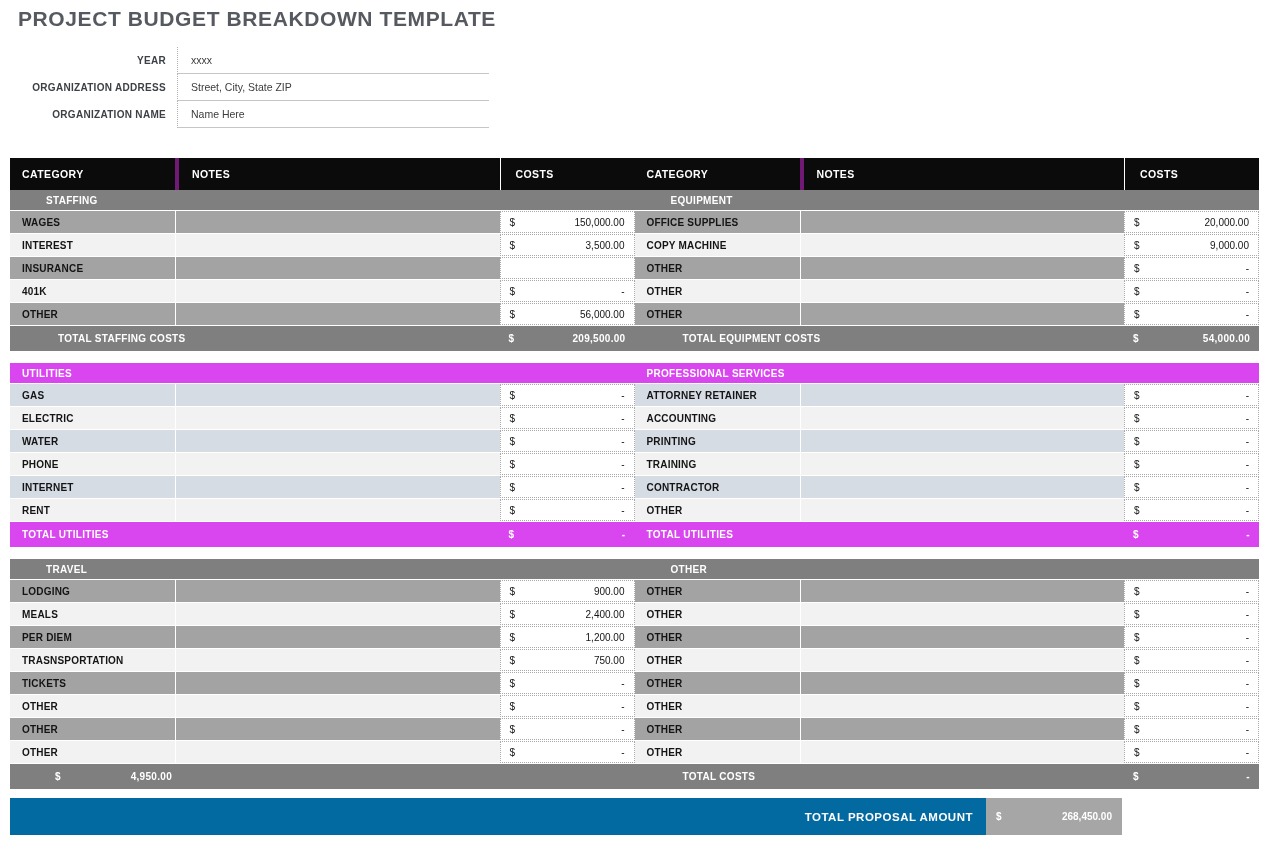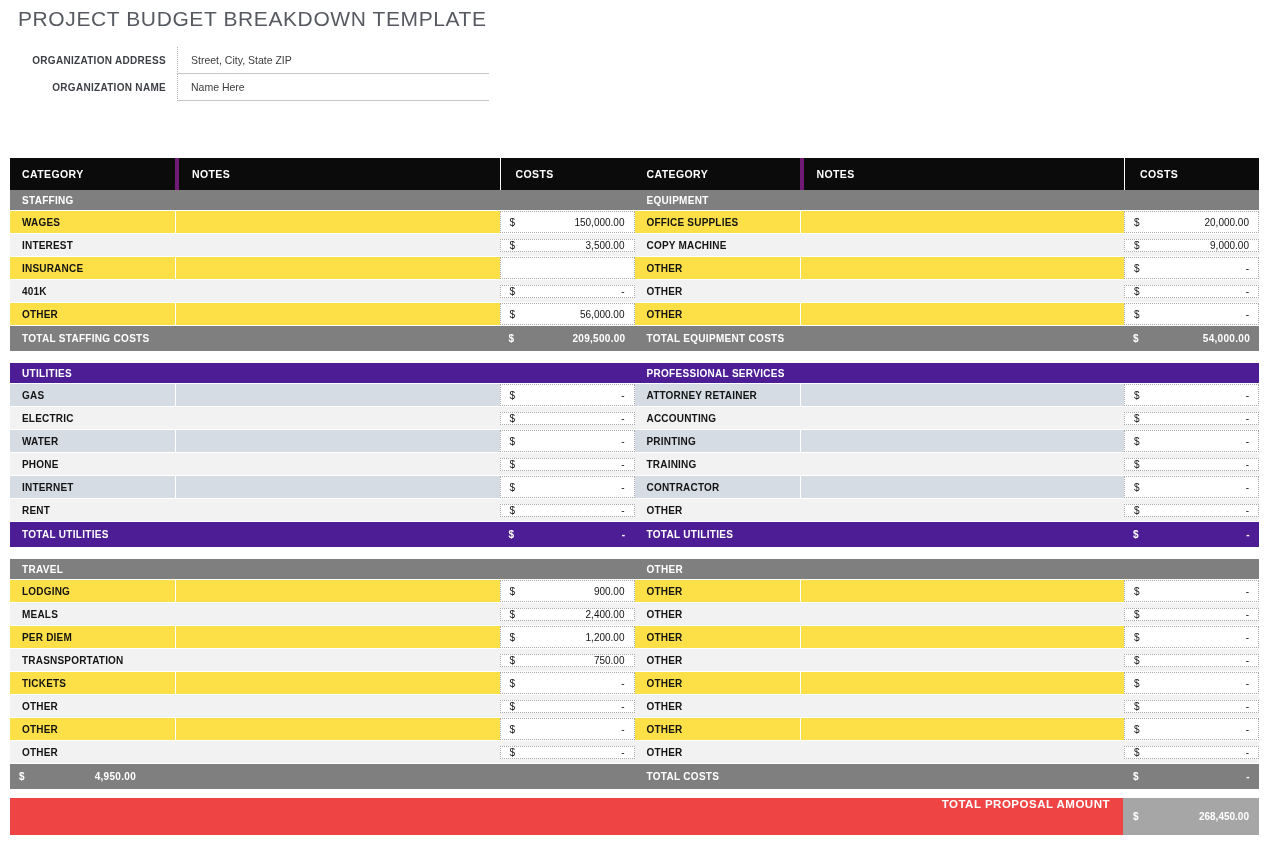--- a/index.html
+++ b/index.html
@@ -4,21 +4,21 @@
 <style>
   * { margin:0; padding:0; box-sizing:border-box; }
   html,body { background:#fff; }
   body {
     width:1271px; height:841px;
     font-family:"Liberation Sans", sans-serif;
     color:#1a1a1a; overflow:hidden; position:relative;
   }
   .page-title {
     margin:7px 0 16px 18px;
-    font-size:21px; font-weight:normal; letter-spacing:0.6px;
+    font-size:21px; font-weight:bold; letter-spacing:0.6px;
     color:#565a60;
   }
   
   .fields { margin:10px 0 0 10px; }
   .field-row { display:flex; height:27px; align-items:stretch; }
   .field-label {
     width:156px; text-align:right; align-self:center;
     font-size:10px; font-weight:bold; color:#3d4045; letter-spacing:0.3px;
   }
   .field-value {
@@ -39,26 +39,26 @@
   }
   .c-cat   { width:165px; padding-left:12px; }
   .c-notes { flex:1; padding-left:13px; border-left:4px solid #701a75; }
   .c-cost  { width:135px; padding-left:15px; border-left:1px solid #fff; }
   .section { margin-top:0; }
   .section.gapped { margin-top:12px; }
   .sec-title {
     height:20px; margin-bottom:1px; display:flex; align-items:center;
     padding-left:12px; color:#fff; font-size:10px; font-weight:bold; letter-spacing:0.3px;
   }
-  .t-gray { background:#7f7f7f; }
-  .t-navy { background:#4c1d95; }
+  .t-gray { background:#7f7f7f;padding-left:36px; }
+  .t-navy { background:#d946ef; }
   .row { display:flex; height:22px; margin-bottom:1px; }
-  .r-gray  { background:#fde047; }
+  .r-gray  { background:#a3a3a3; }
   .r-blue  { background:#d6dce4; }
-  .r-light { background:#f2f2f2;align-items:center; }
+  .r-light { background:#f2f2f2; }
   .lblcell {
     width:165px; padding-left:12px; display:flex; align-items:center;
     font-size:10px; font-weight:bold; color:#141414; letter-spacing:0.2px;
   }
   .notecell { flex:1; border-left:1px solid #fff; }
   .costcell {
     width:135px; background:#fff; border:1px dotted #a9a9a9;
     display:flex; align-items:center; justify-content:space-between;
     padding:0 9px; font-size:10px; color:#141414;
   }
@@ -66,39 +66,43 @@
     display:flex; height:25px; align-items:center;
     color:#fff; font-size:10px; font-weight:bold; letter-spacing:0.3px;
   }
   .row-total .tlabel { flex:1; padding-left:12px; }
   .row-total .tcost {
     width:135px; display:flex; justify-content:space-between;
     padding:0 9px; align-items:center;
   }
   
   .grandbar {
-    position:absolute; left:10px; top:798px; width:1249px; height:37px;
-    background:#ef4444; display:flex; align-items:flex-start;
+    position:absolute; left:10px; top:798px; width:1112px; height:37px;
+    background:#0369a1; display:flex; align-items:center;
   }
   .grand-label {
     flex:1; text-align:right; padding-right:13px;
     color:#fff; font-size:11.5px; font-weight:bold; letter-spacing:0.5px;
   }
   .grand-cost {
     width:136px; height:100%; background:#a6a6a6; color:#fff;
     display:flex; align-items:center; justify-content:space-between;
     padding:0 10px; font-size:10px; font-weight:bold;
   }
 </style>
 </head>
 <body>
 
 <h1 class="page-title">PROJECT BUDGET BREAKDOWN TEMPLATE</h1>
 
 <div class="fields">
+  <div class="field-row">
+    <div class="field-label">YEAR</div>
+    <div class="field-value">xxxx</div>
+  </div>
   <div class="field-row">
     <div class="field-label">ORGANIZATION ADDRESS</div>
     <div class="field-value">Street, City, State ZIP</div>
   </div>
   <div class="field-row">
     <div class="field-label">ORGANIZATION NAME</div>
     <div class="field-value">Name Here</div>
   </div>
 </div>
 

